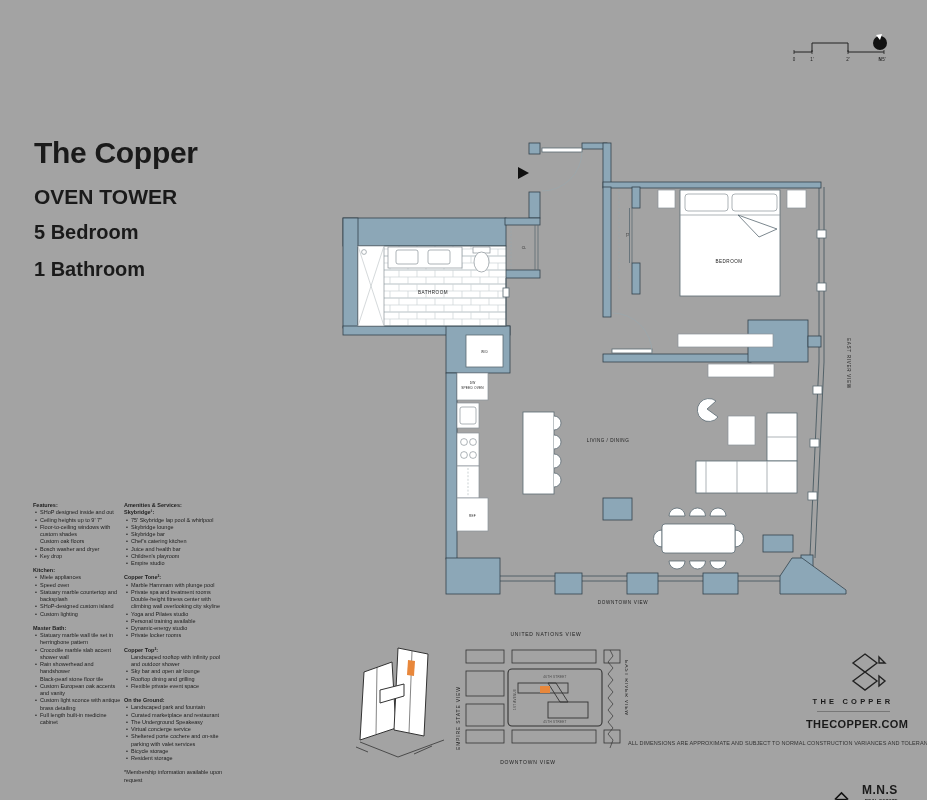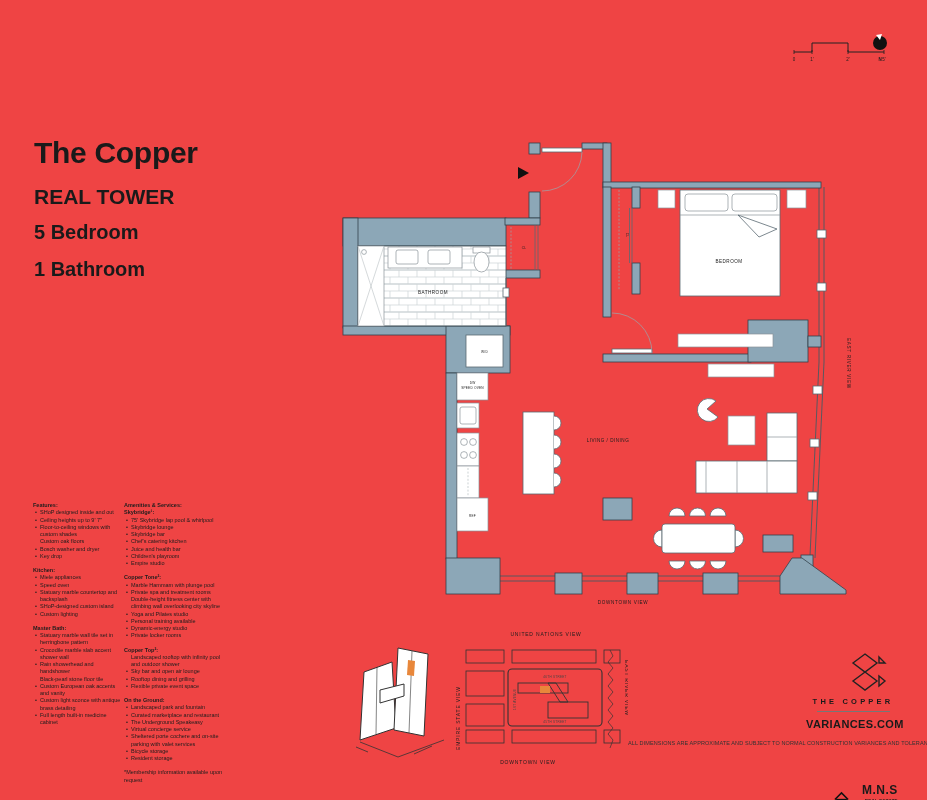--- a/index.html
+++ b/index.html
@@ -1,17 +1,17 @@
 <!DOCTYPE html>
 <html style="--wall: #8CA7B7; --accent: #E8873B; --ink: #1A1A1A;"><head>
 <meta charset="utf-8">
 <style>
   :root{ --wall:#8CA7B7; --accent:#E8873B; --ink:#1A1A1A; }
   html,body{margin:0;padding:0;background:#fff;}
-  #page{position:relative;width:927px;height:800px;background:#ef4444;overflow:hidden;
+  #page{position:relative;width:927px;height:800px;background:#a3a3a3;overflow:hidden;
         font-family:"Liberation Sans",sans-serif;color:var(--ink);}
 
   
   .title-block{position:absolute;left:34px;top:136px;width:300px;}
   .t-brand{font-size:30px;font-weight:bold;letter-spacing:-0.3px;margin:0;}
   .t-unit{font-size:31px;font-weight:bold;letter-spacing:-0.3px;margin:17px 0 0;}
   .t-tower{font-size:21px;font-weight:bold;margin:15px 0 0;}
   .t-line{font-size:20px;font-weight:bold;margin:12px 0 0;}
   .t-line + .t-line{margin-top:14px;}
 
@@ -55,21 +55,21 @@
   .mns-sub{font-size:4.4px;font-weight:bold;letter-spacing:0.3px;margin-top:1.5px;}
   .mns-city{font-size:3.8px;margin-top:1px;}
 </style>
 </head>
 <body>
 
 <div id="page">
 
   <div class="title-block">
     <div class="t-brand">The Copper</div>
-    <div class="t-tower">REAL TOWER</div>
+    <div class="t-tower">OVEN TOWER</div>
     <div class="t-line">5 Bedroom</div>
     <div class="t-line">1 Bathroom</div>
   </div>
 
   <svg class="abs" style="left:786px;top:30px;" width="112" height="40" viewBox="0 0 112 40">
     <path d="M8,22 H26 V13 H62 V22 H98" fill="none" stroke="#222" stroke-width="1"></path>
     <path d="M8,20 V24 M26,20 V24 M62,20 V24 M98,20 V24" stroke="#222" stroke-width="0.8"></path>
     <text class="scale-lbl" x="8" y="31" text-anchor="middle">0</text>
     <text class="scale-lbl" x="26" y="31" text-anchor="middle">1'</text>
     <text class="scale-lbl" x="62" y="31" text-anchor="middle">2'</text>
@@ -389,21 +389,21 @@
   <svg class="abs" style="left:843px;top:650px;" width="44" height="44" viewBox="0 0 44 44">
     <g fill="none" stroke="#222" stroke-width="1.4">
       <polygon points="22,4 34,13 22,22 10,13"></polygon>
       <polygon points="36,7 42,13 36,13"></polygon>
       <polygon points="22,22 34,31 22,40 10,31"></polygon>
       <polygon points="36,26 42,31 36,36"></polygon>
     </g>
   </svg>
   <div class="brand-name">THE COPPER</div>
   <div class="brand-rule"></div>
-  <div class="brand-site">VARIANCES.COM</div>
+  <div class="brand-site">THECOPPER.COM</div>
   <div class="disclaimer">ALL DIMENSIONS ARE APPROXIMATE AND SUBJECT TO NORMAL CONSTRUCTION VARIANCES AND TOLERANCES.</div>
 
   <div class="mns">
     <svg width="17" height="17" viewBox="0 0 18 18">
       <path d="M2,9 L9,2 L16,9" fill="none" stroke="#111" stroke-width="1.6"></path>
       <rect x="4" y="9" width="10" height="8" fill="none" stroke="#111" stroke-width="1.4"></rect>
       <rect x="6.5" y="11" width="5" height="1.4" fill="#111"></rect>
       <rect x="6.5" y="13.8" width="5" height="1.4" fill="#111"></rect>
     </svg>
     <div class="mns-text">

